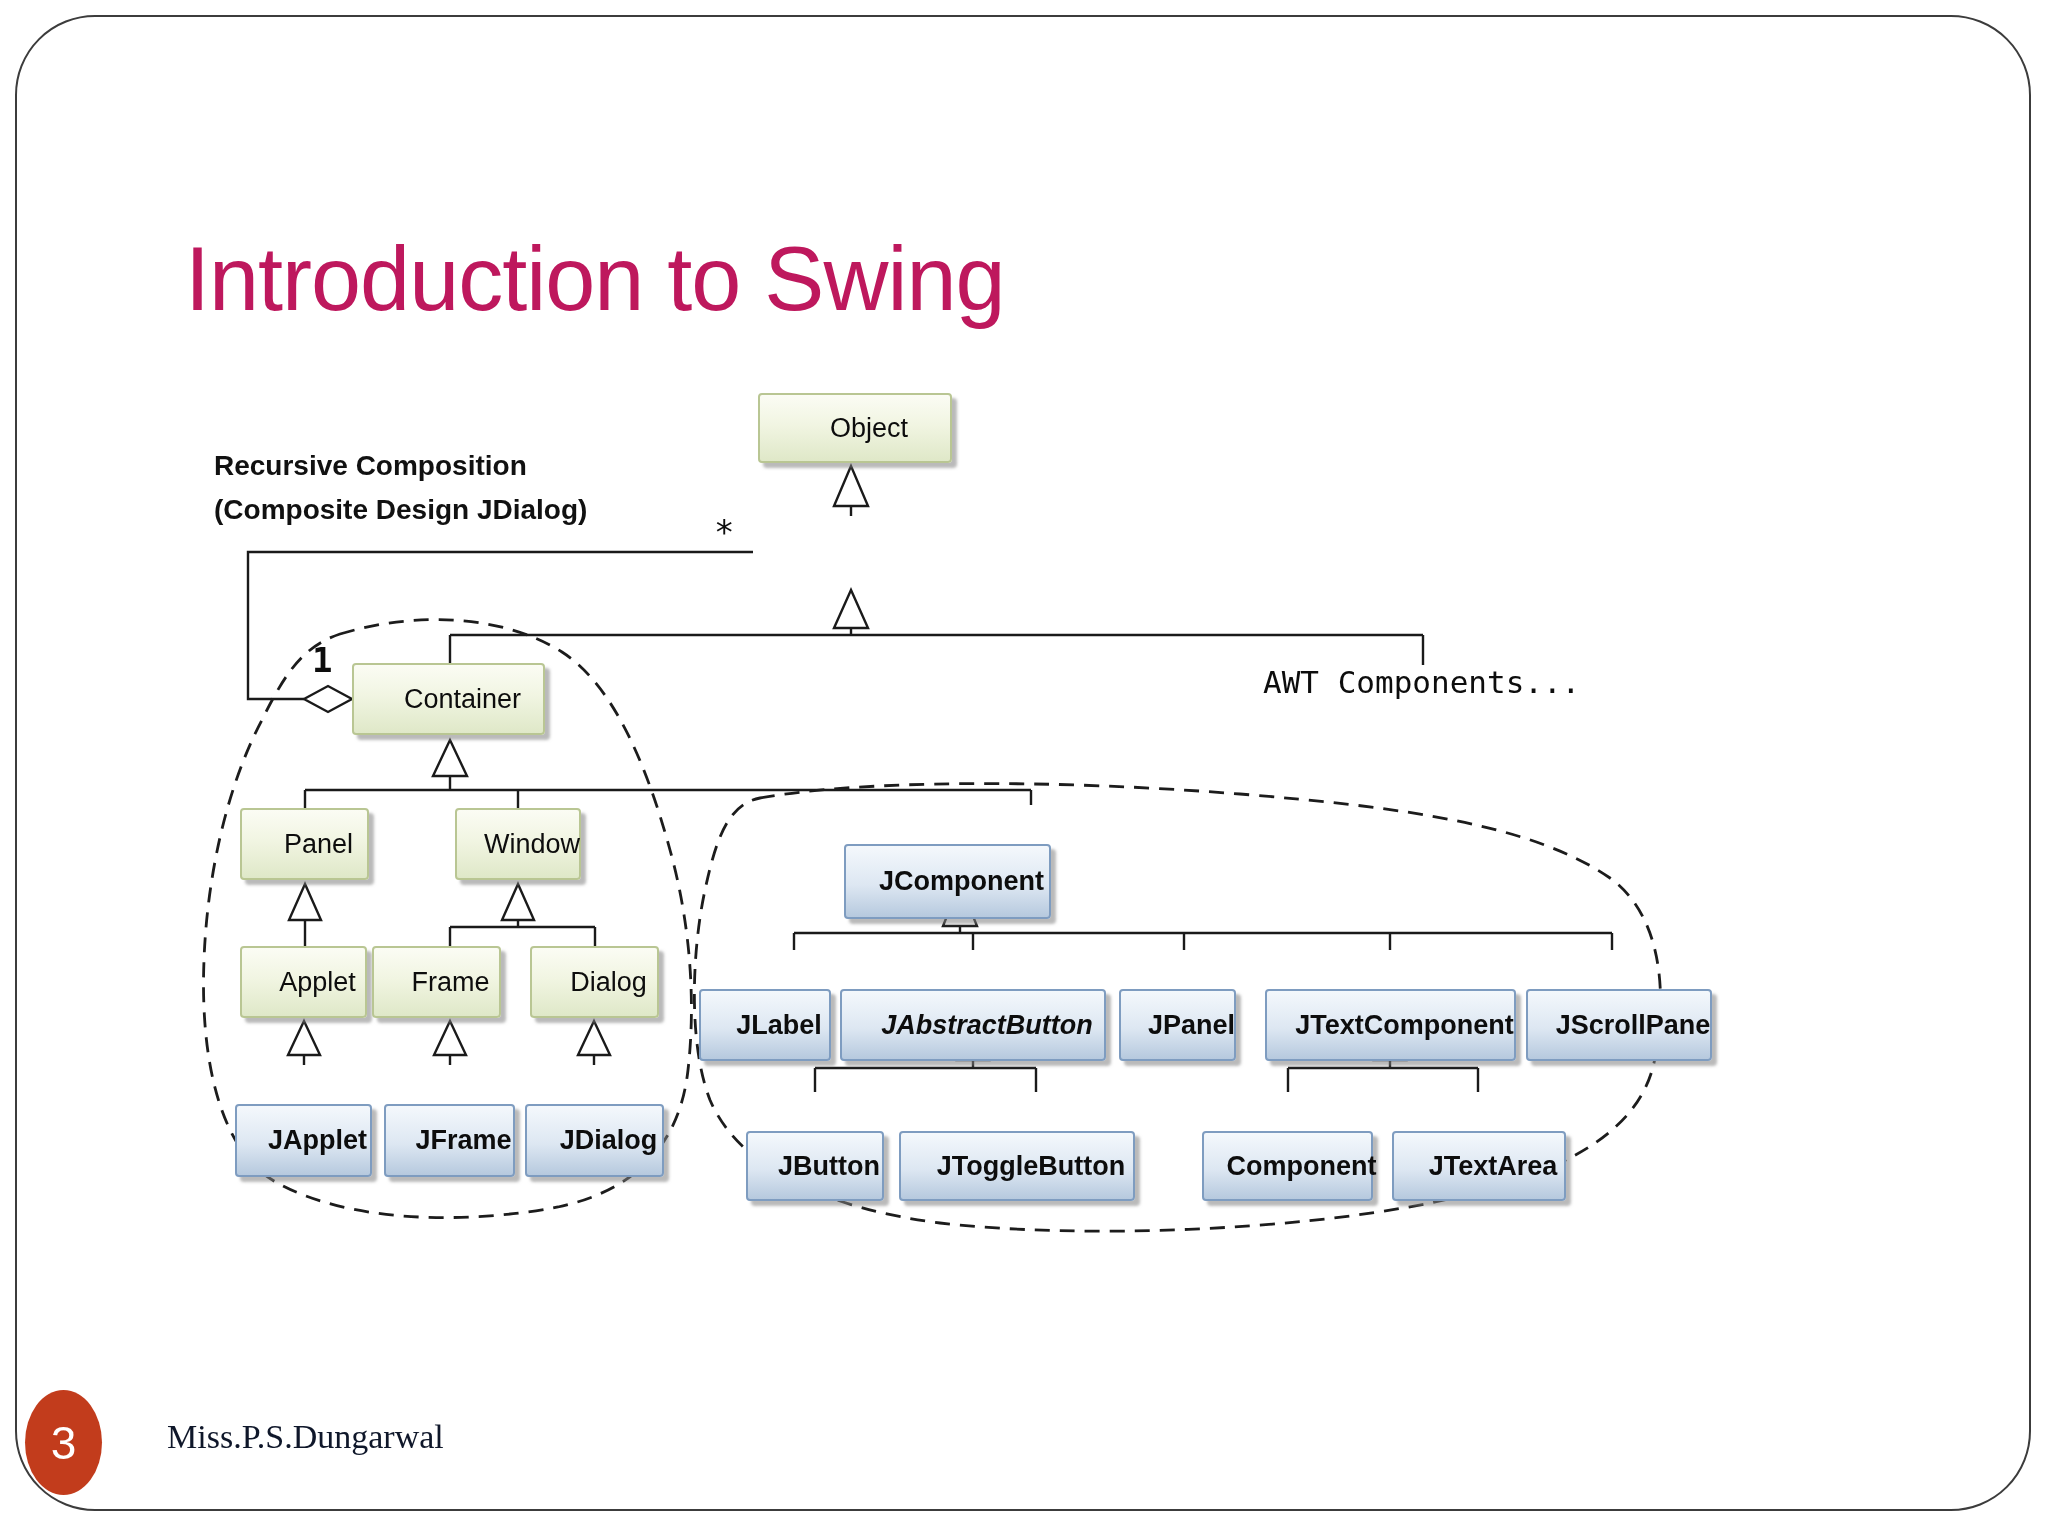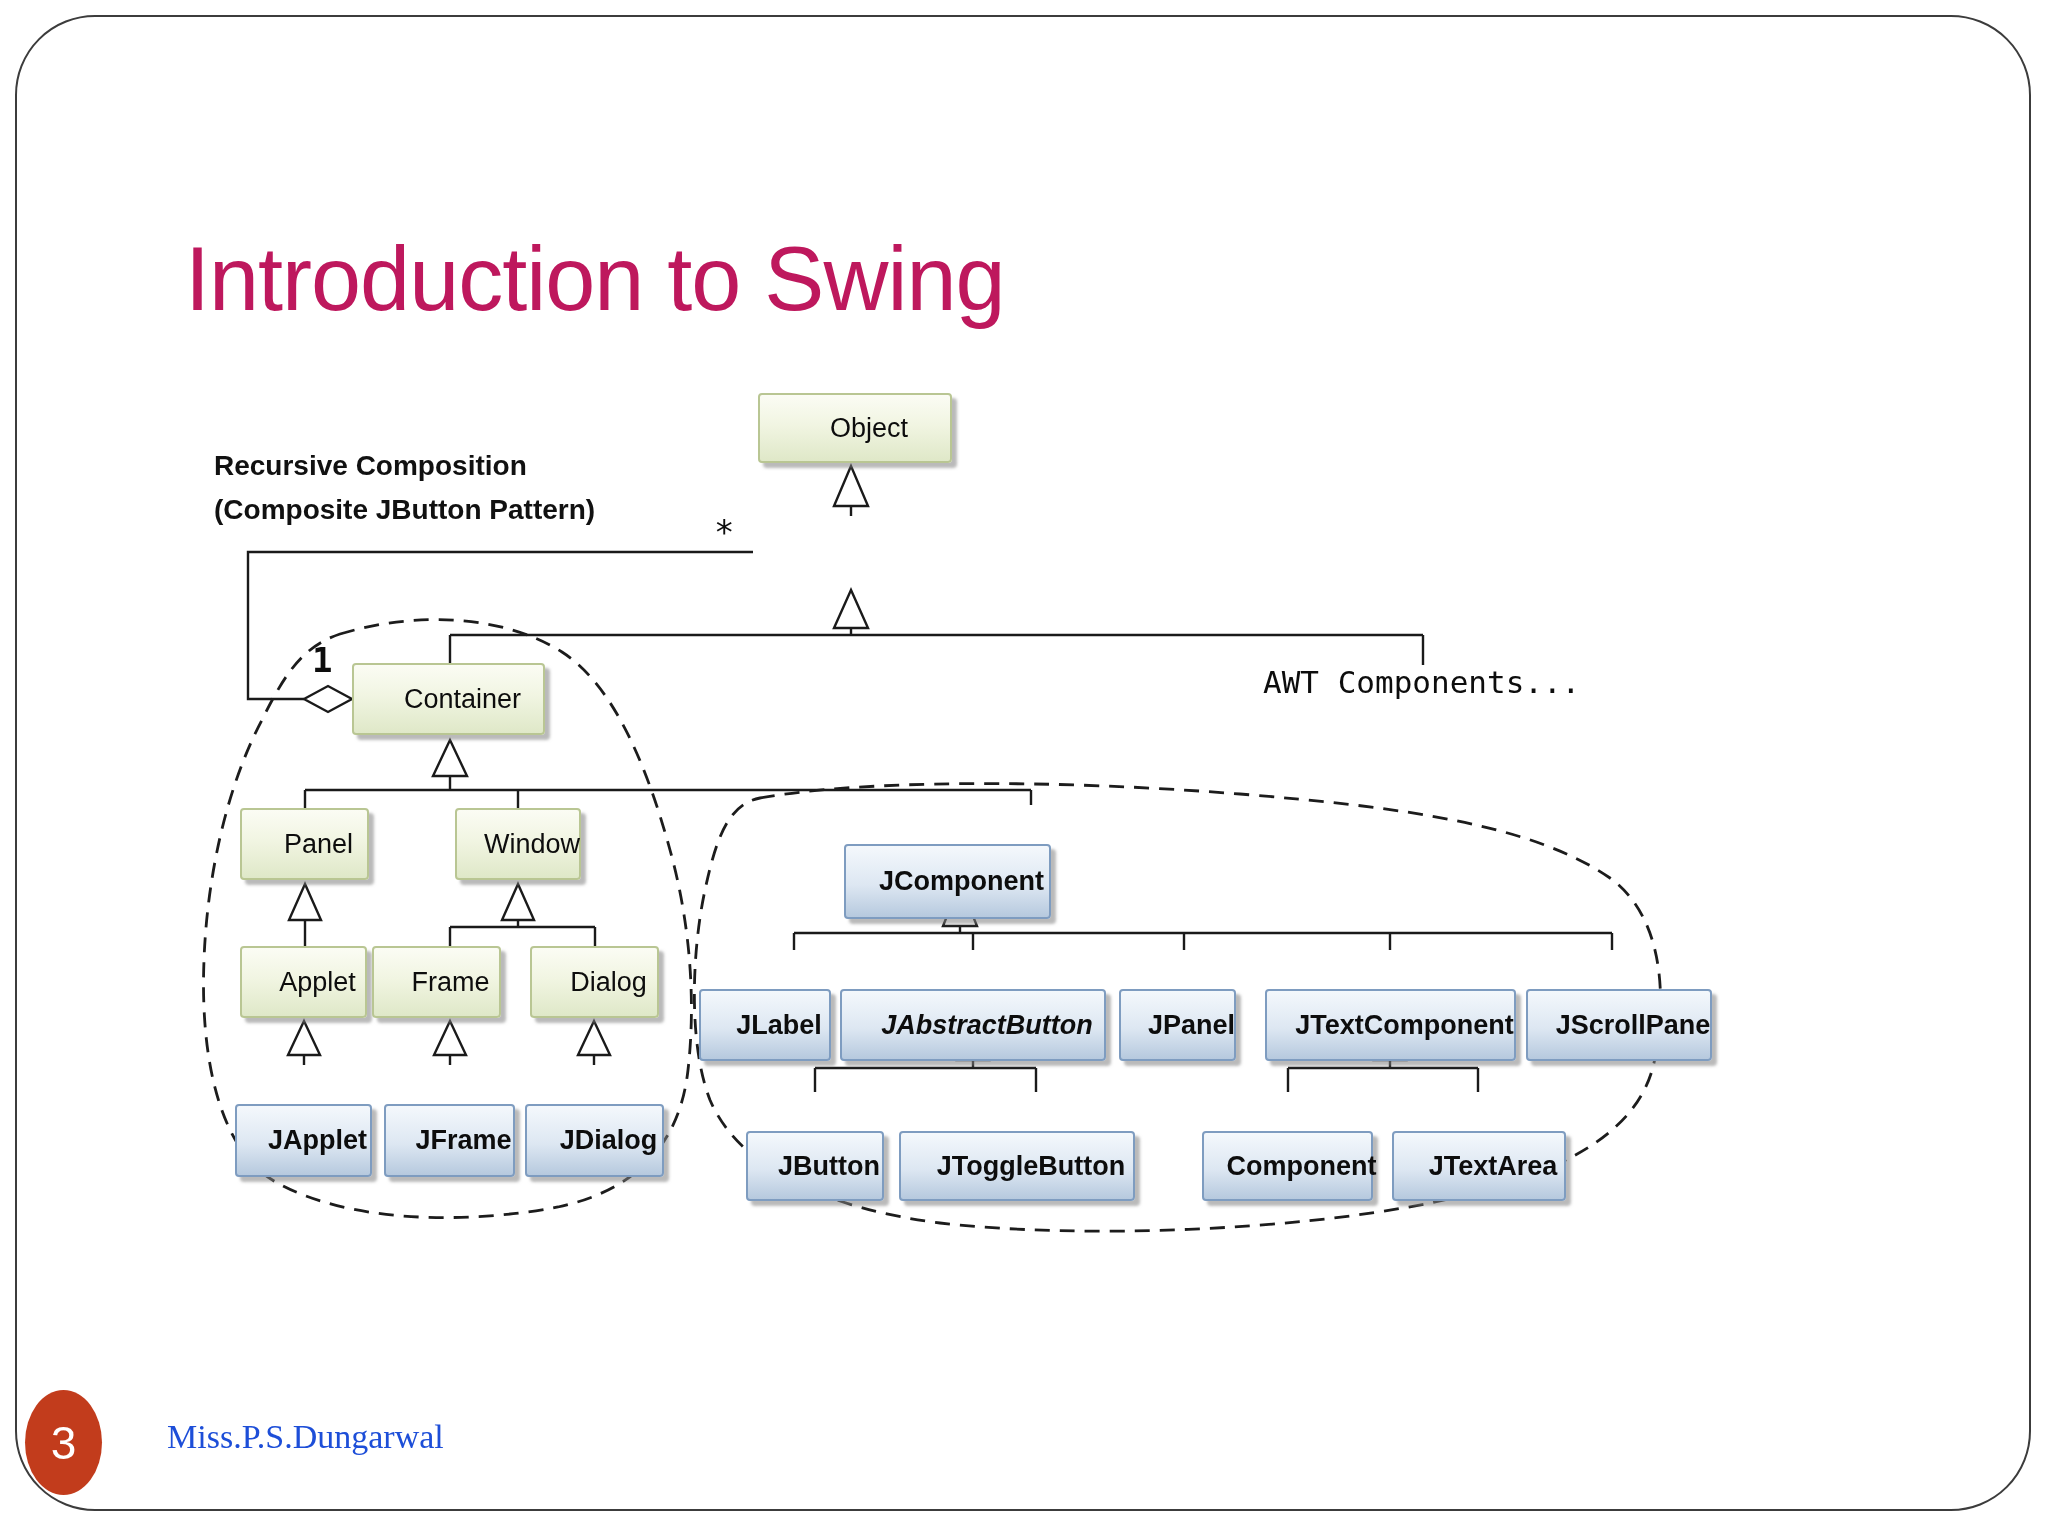--- a/index.html
+++ b/index.html
@@ -77,34 +77,34 @@
     border-radius:50%;
     display:flex;align-items:center;justify-content:center;
     color:#ffffff;font-size:46px;
     z-index:5;
   }
   .footer-author{
     position:absolute;
     left:167px;top:1418px;
     font-family:"Liberation Serif",serif;
     font-size:34px;
-    color:#1d4ed8;
+    color:#0f172a;
     white-space:nowrap;
   }
 </style>
 </head>
 <body>
 
 <div class="page">
 
   <h1 class="slide-title">Introduction to Swing</h1>
 
   <div class="annotation">
     <div>Recursive Composition</div>
-    <div>(Composite JButton Pattern)</div>
+    <div>(Composite Design JDialog)</div>
   </div>
 
   <svg class="diagram" width="2048" height="1536" viewBox="0 0 2048 1536">
     <g stroke="#1a1a1a" stroke-width="2.4" fill="none">
 
       <path d="M851 506 V516"></path>
 
       <path d="M851 628 V635 M450 635 H1423 M450 635 V663 M1423 635 V665"></path>
 
       <path d="M753 552 H248 V699 H304"></path>

